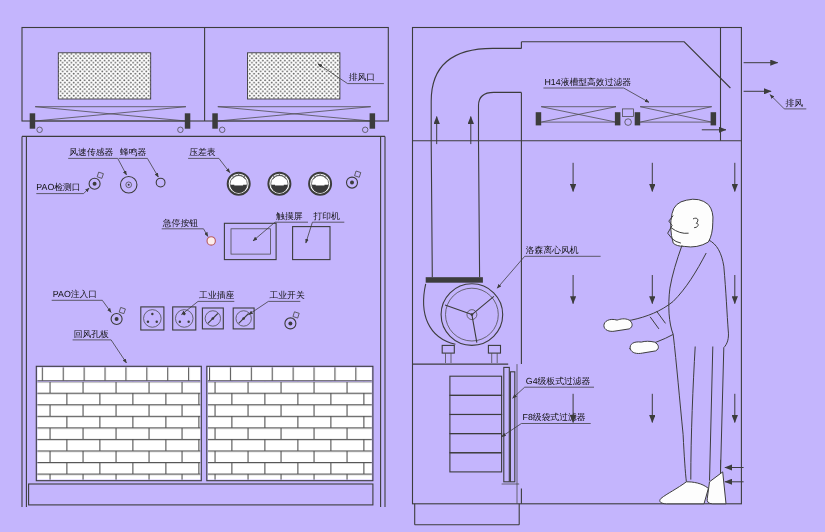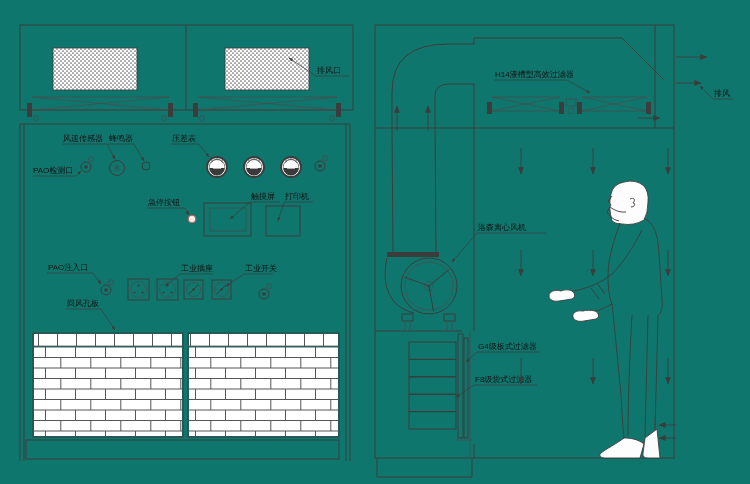--- a/index.html
+++ b/index.html
@@ -1,16 +1,16 @@
 <!DOCTYPE html>
 <html><head>
 <meta charset="utf-8">
 <style>
   html,body{margin:0;padding:0;background:#ffffff;}
-  .stage{position:relative;width:750px;height:484px;background:#0f766e;overflow:hidden;
+  .stage{position:relative;width:750px;height:484px;background:#c4b5fd;overflow:hidden;
          font-family:"Liberation Sans", sans-serif;}
   svg{display:block}
   .ln{fill:none;stroke:#3c3c3c;stroke-width:1;}
   .thin{fill:none;stroke:#4a4a4a;stroke-width:.7;}
   .lead{fill:none;stroke:#3c3c3c;stroke-width:.7;}
   .dark{fill:#3c3c3c;stroke:none;}
   .lbl{font:8px "Liberation Sans", sans-serif;fill:#111;}
   .flow{fill:none;stroke:#3c3c3c;stroke-width:.9;}
 </style>
 </head>

